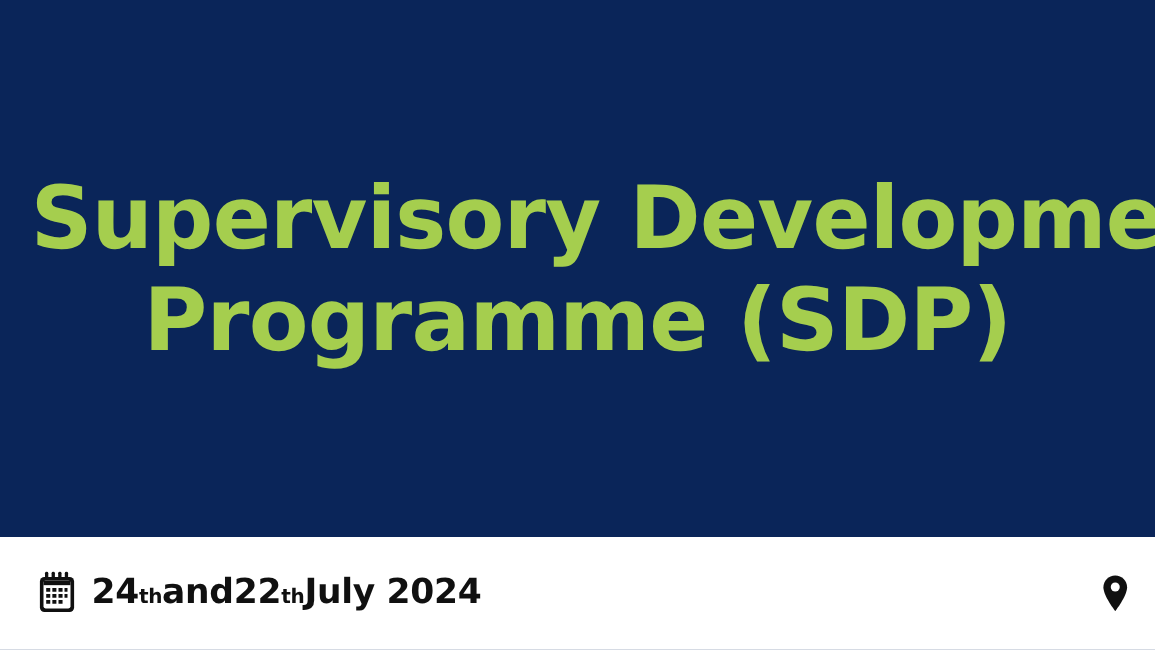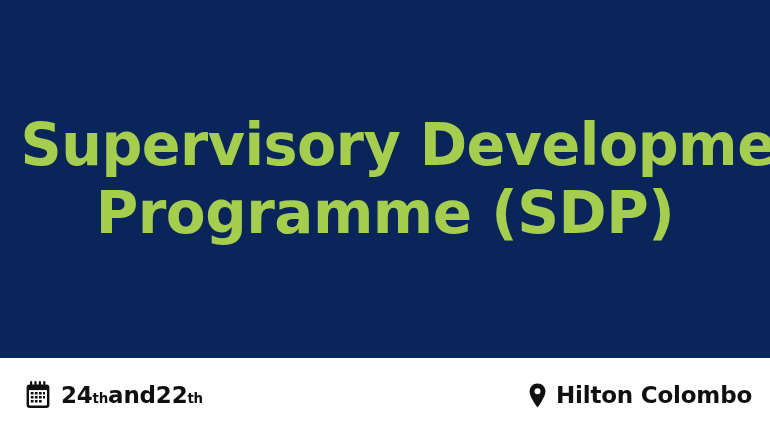--- a/index.html
+++ b/index.html
@@ -154,27 +154,27 @@
           </g>
         </svg>
       </span>
 
       <span class="meta-text date-line">
         <span>24</span>
           <sup>th</sup>
           <span> and </span>
           <span>22</span>
           <sup>th</sup>
+          <span> July 2024</span>
       </span>
     </div>
 
     <div class="meta-item">
       <span class="icon icon-pin">
         <svg viewBox="0 0 17 25" xmlns="http://www.w3.org/2000/svg" aria-hidden="true">
           <path d="M8.5 0.6 C4.0 0.6 0.6 4.0 0.6 8.5 C0.6 14.4 8.5 24.4 8.5 24.4 C8.5 24.4 16.4 14.4 16.4 8.5 C16.4 4.0 13.0 0.6 8.5 0.6 Z" fill="#101010"></path>
           <circle cx="8.5" cy="8.3" r="3.0" fill="#ffffff"></circle>
         </svg>
       </span>
-      <span class="meta-text">Hilton Colombo</span>
     </div>
 
   </div>
 </div>
 
 </body></html>

